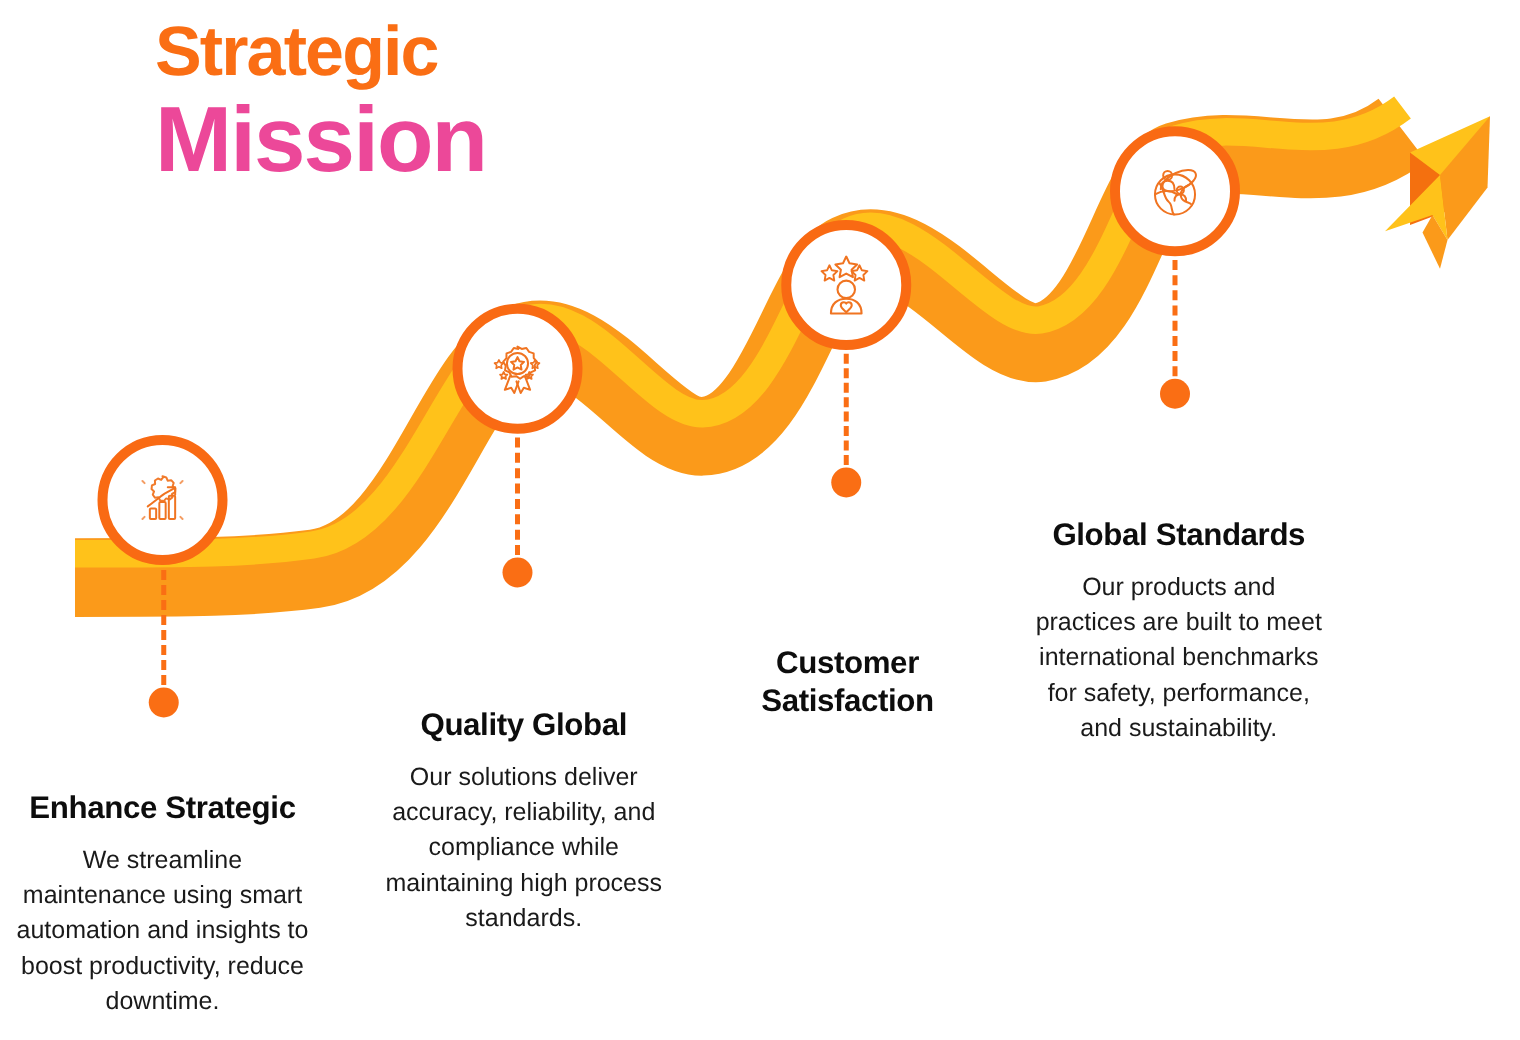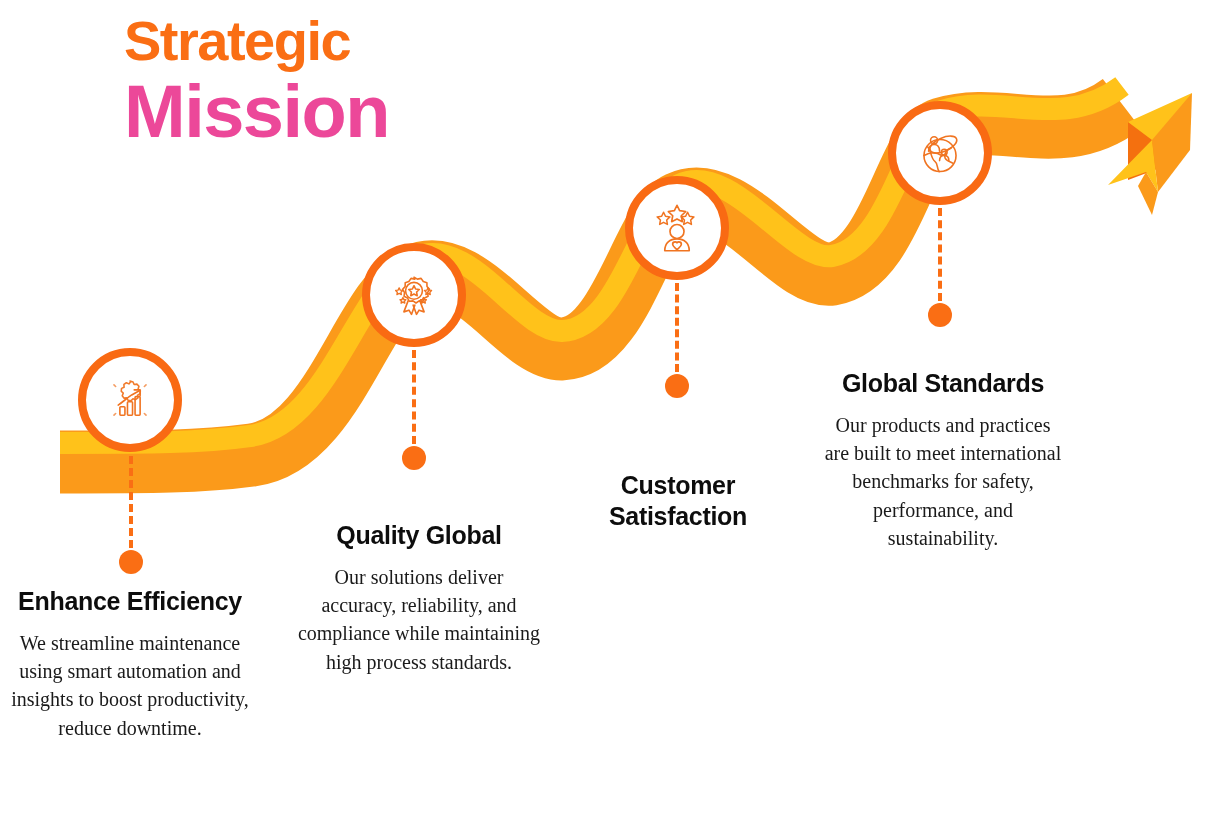--- a/index.html
+++ b/index.html
@@ -80,36 +80,36 @@
     display: flex;
     align-items: center;
     justify-content: center;
   }
   .node-circle svg { display: block; }
 
   
   .step-text {
     position: absolute;
     text-align: center;
+    margin-top: 45px;
   }
   .step-heading {
     font-size: 25px;
     font-weight: 800;
     color: #0d0d0d;
     line-height: 1.22;
     letter-spacing: -0.3px;
     margin: 0 0 12px 0;
   }
   .step-body {
     font-size: 20px;
     font-weight: 400;
     color: #1a1a1a;
     line-height: 1.42;
     margin: 0;
-    font-family: Liberation Serif, serif;
   }
 </style>
 </head>
 <body>
 
 <div class="stage">
 
   <div class="title-block">
     <span class="title-line1">Strategic</span>
     <span class="title-line2">Mission</span>
@@ -227,21 +227,21 @@
       <path d="M13 35 C20 31 28 31 34 35"></path>
       <ellipse cx="36" cy="22" rx="17" ry="8" transform="rotate(-24 36 22)"></ellipse>
       <circle cx="25" cy="17" r="4.2"></circle>
       <path d="M18.5 30 C18.5 24 21.5 22 25 22 C28.5 22 31.5 24 31.5 30"></path>
       <circle cx="37" cy="31" r="3.4"></circle>
       <path d="M31.5 41 C31.5 36.5 34 35 37 35 C40 35 42.5 36.5 42.5 41"></path>
     </svg>
   </div>
 
   <div class="step-text" style="left:10px; top:586px; width:240px;">
-    <p class="step-heading">Enhance Efficiency</p>
+    <p class="step-heading">Enhance Strategic</p>
     <p class="step-body">We streamline maintenance using smart automation and insights to boost productivity, reduce downtime.</p>
   </div>
 
   <div class="step-text" style="left:296px; top:520px; width:246px;">
     <p class="step-heading">Quality Global</p>
     <p class="step-body">Our solutions deliver accuracy, reliability, and compliance while maintaining high process standards.</p>
   </div>
 
   <div class="step-text" style="left:558px; top:470px; width:240px;">
     <p class="step-heading">Customer Satisfaction</p>

